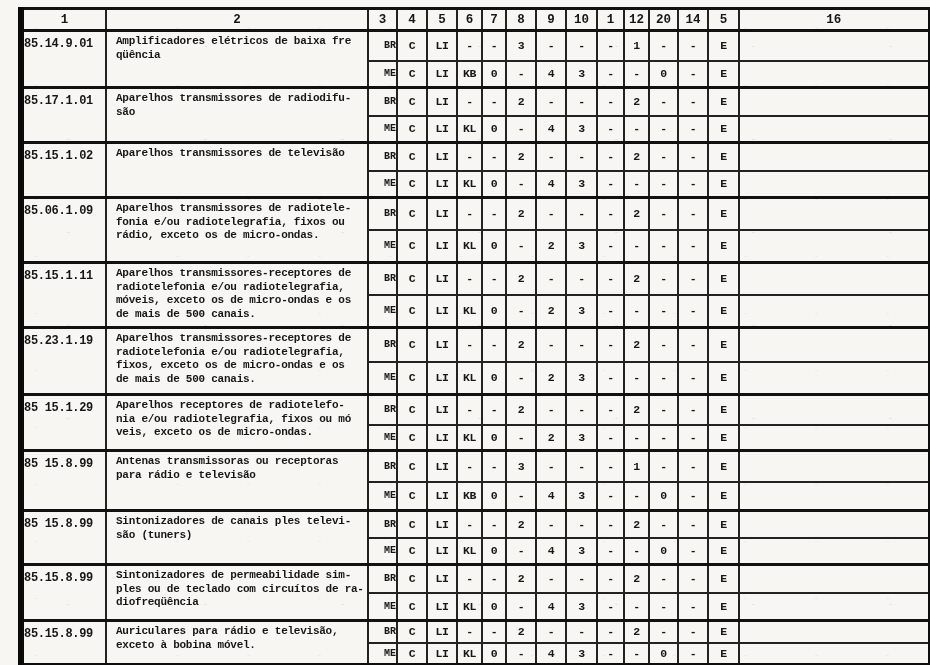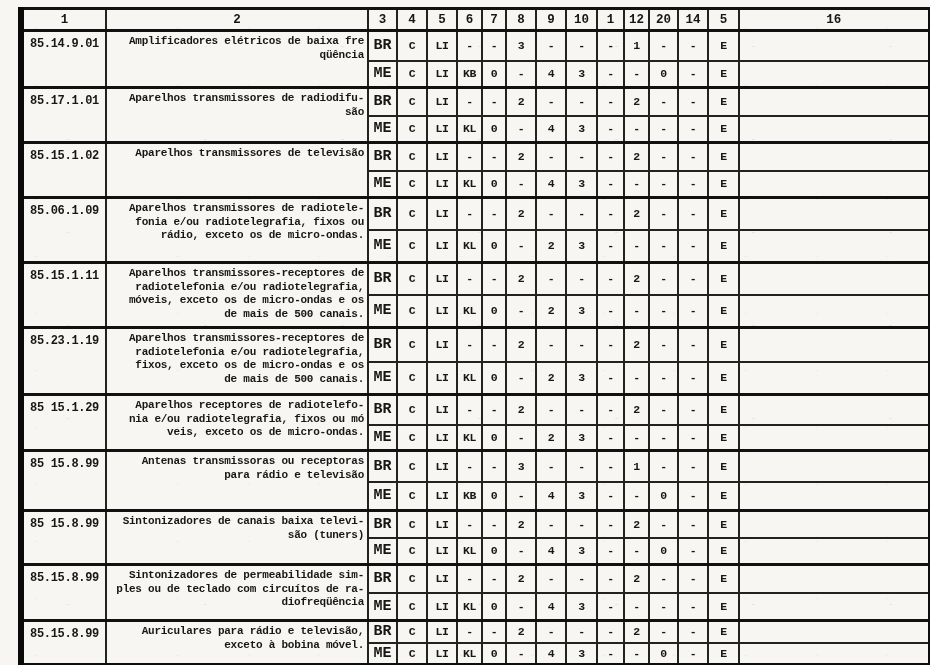--- a/index.html
+++ b/index.html
@@ -28,32 +28,32 @@
     padding:0;margin:0;overflow:hidden;
     background:transparent;
   }
   th{
     height:19px;font-size:12.5px;font-weight:bold;
     text-align:center;vertical-align:middle;
     border-top:3px solid #111;border-bottom:3px solid #111;
   }
   tr.grp td{border-top:3px solid #111;}
   td.code-cell{
-    vertical-align:top;text-align:center;
+    vertical-align:top;
     font-size:12px;font-weight:bold;padding-top:5px;
     letter-spacing:-0.3px;
   }
   td.desc-cell{
-    vertical-align:top;text-align:right;
+    vertical-align:top;text-align:left;
     font-size:11px;font-weight:bold;line-height:13.5px;
     padding:3px 3px 0 9px;letter-spacing:-0.25px;
     white-space:pre-line;
   }
   td.flow-cell{
-    font-size:15px;font-weight:bold;text-align:center;vertical-align:middle;
+    font-size:10px;font-weight:bold;text-align:right;vertical-align:middle;
   }
   td.val-cell{
     font-size:11.5px;font-weight:bold;text-align:center;vertical-align:middle;
     letter-spacing:-0.3px;
   }
   td.obs-cell{background:transparent;}
 </style>
 </head>
 <body>
 
@@ -378,21 +378,21 @@
           <td class="val-cell">3</td>
           <td class="val-cell">-</td>
           <td class="val-cell">-</td>
           <td class="val-cell">0</td>
           <td class="val-cell">-</td>
           <td class="val-cell">E</td>
           <td class="obs-cell"></td>
         </tr>
         <tr class="grp" style="height: 27px;">
           <td class="code-cell" rowspan="2">85 15.8.99</td>
-          <td class="desc-cell" rowspan="2">Sintonizadores de canais baixa televi-
+          <td class="desc-cell" rowspan="2">Sintonizadores de canais ples televi-
 são (tuners)</td>
           <td class="flow-cell">BR</td>
           <td class="val-cell">C</td>
           <td class="val-cell">LI</td>
           <td class="val-cell">-</td>
           <td class="val-cell">-</td>
           <td class="val-cell">2</td>
           <td class="val-cell">-</td>
           <td class="val-cell">-</td>
           <td class="val-cell">-</td>

